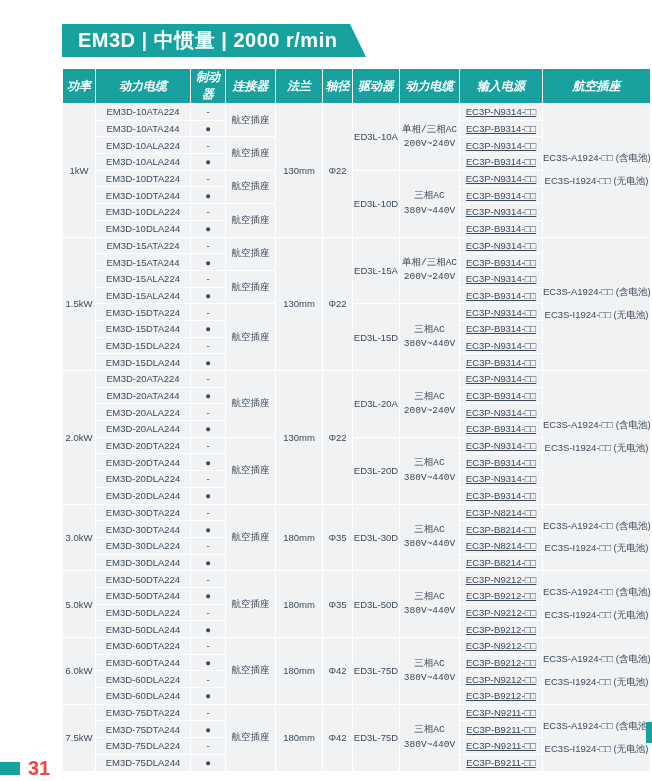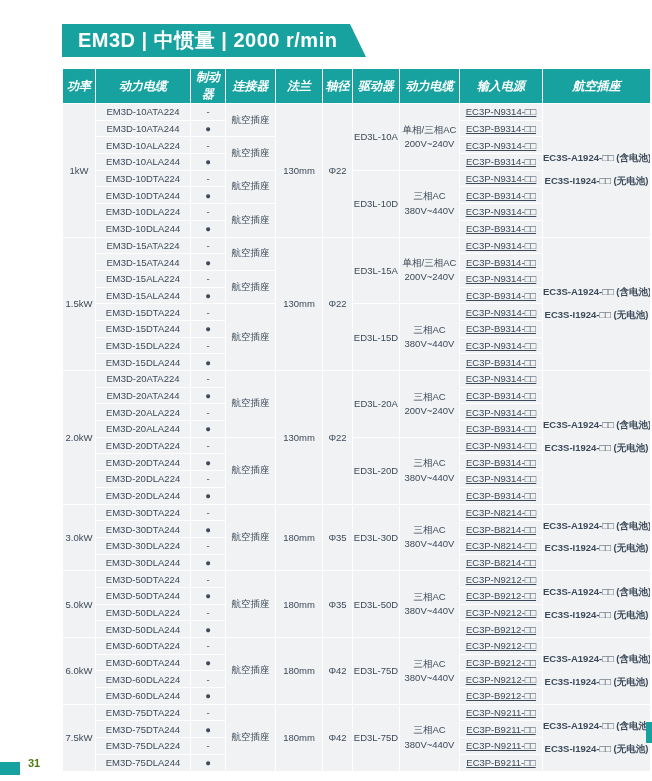--- a/index.html
+++ b/index.html
@@ -25,29 +25,29 @@
   }
   table.spec td{
     background:#f0f2f3;border:1px solid #ffffff;
     font-size:9.5px;color:#3c4a5a;text-align:center;
     padding:0;overflow:hidden;white-space:nowrap;
   }
   table.spec tbody tr{height:16.7px;}
   td.model-cell{text-align:left;padding-left:7px;}
   td.brake-cell{font-size:8px;color:#222;}
   td.cable-cell{font-size:9px;text-decoration:underline;}
-  td.encoder-cell{font-size:9px;font-weight:bold;}
+  td.encoder-cell{font-size:9px;}
   td.encoder-cell div{line-height:2.4;}
-  td.input-cell div{line-height:1.5;}
+  td.input-cell div{line-height:1.5;font-family:Liberation Mono, monospace;}
   .footer-marker{
     position:absolute;left:0;top:762px;width:20px;height:13px;background:#17a2a0;
   }
   .page-num{
-    position:absolute;left:28px;top:757px;color:#4d7c0f;
-    font-size:11px;font-weight:bold;text-align:right;
+    position:absolute;left:28px;top:757px;color:#ef4444;
+    font-size:20px;font-weight:bold;text-align:right;
   }
   .right-tab{
     position:absolute;right:0;top:722px;width:6px;height:21px;background:#17a2a0;
   }
 </style>
 </head>
 <body>
 
 <div class="title-banner">
   <span>EM3D | 中惯量 | 2000 r/min</span>

